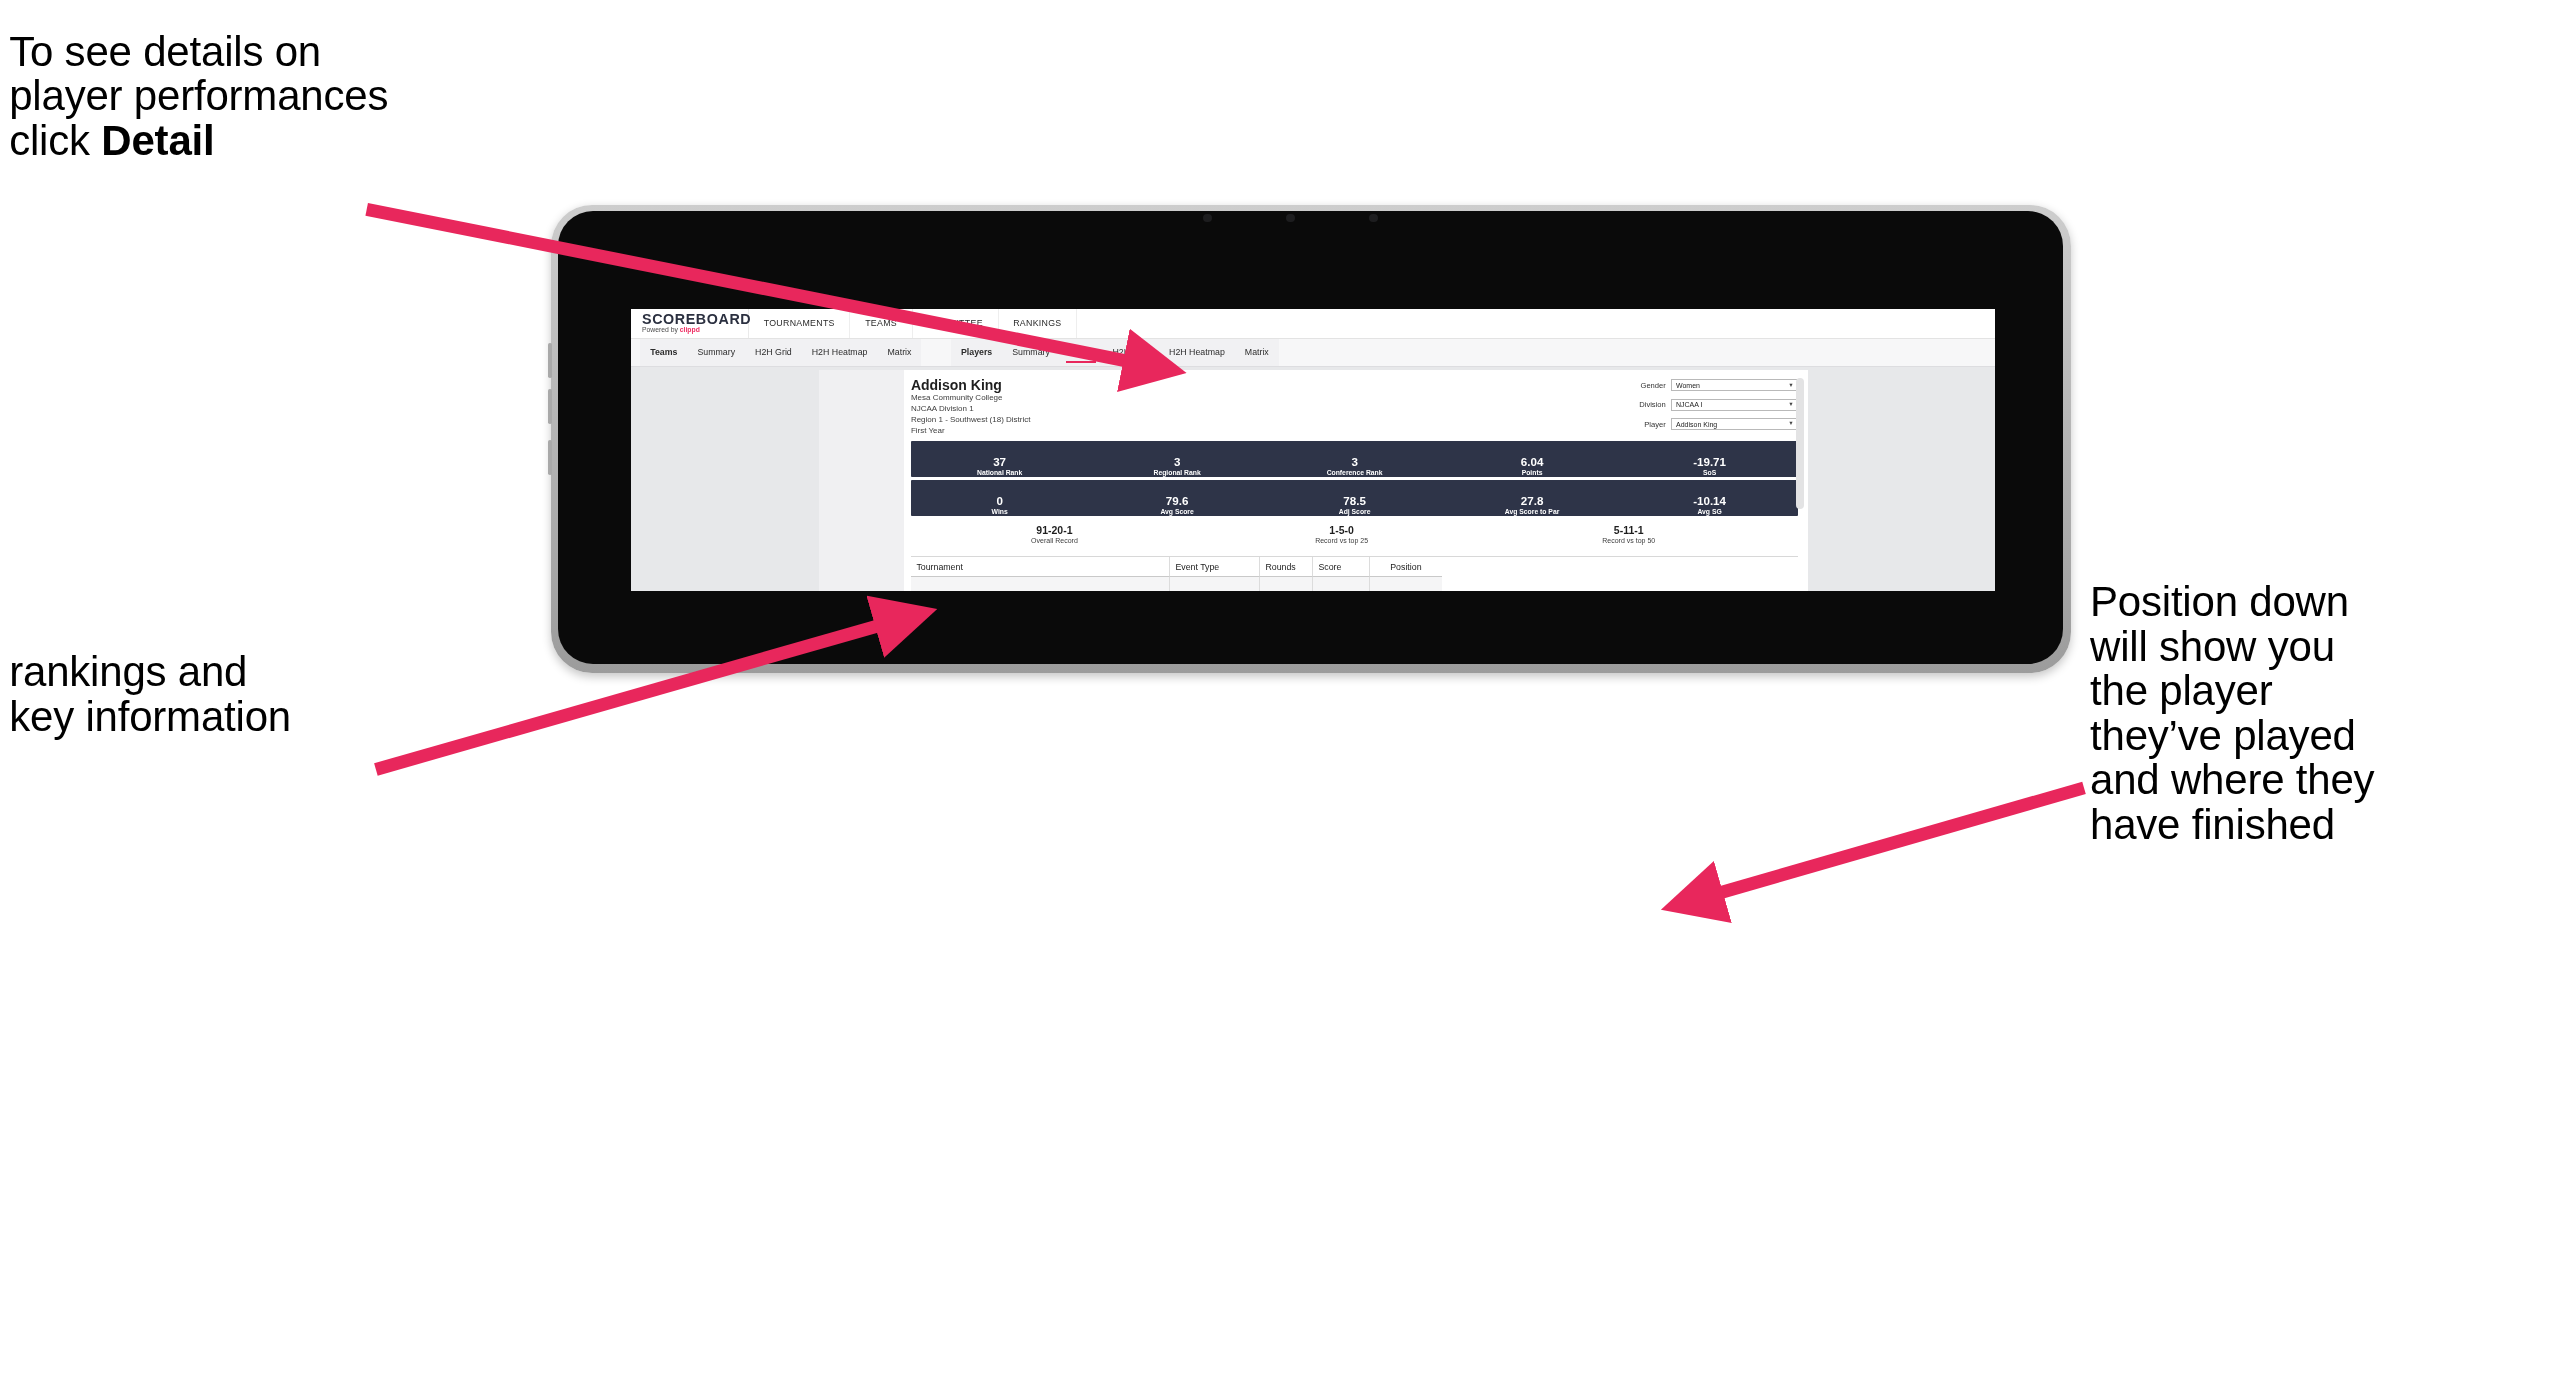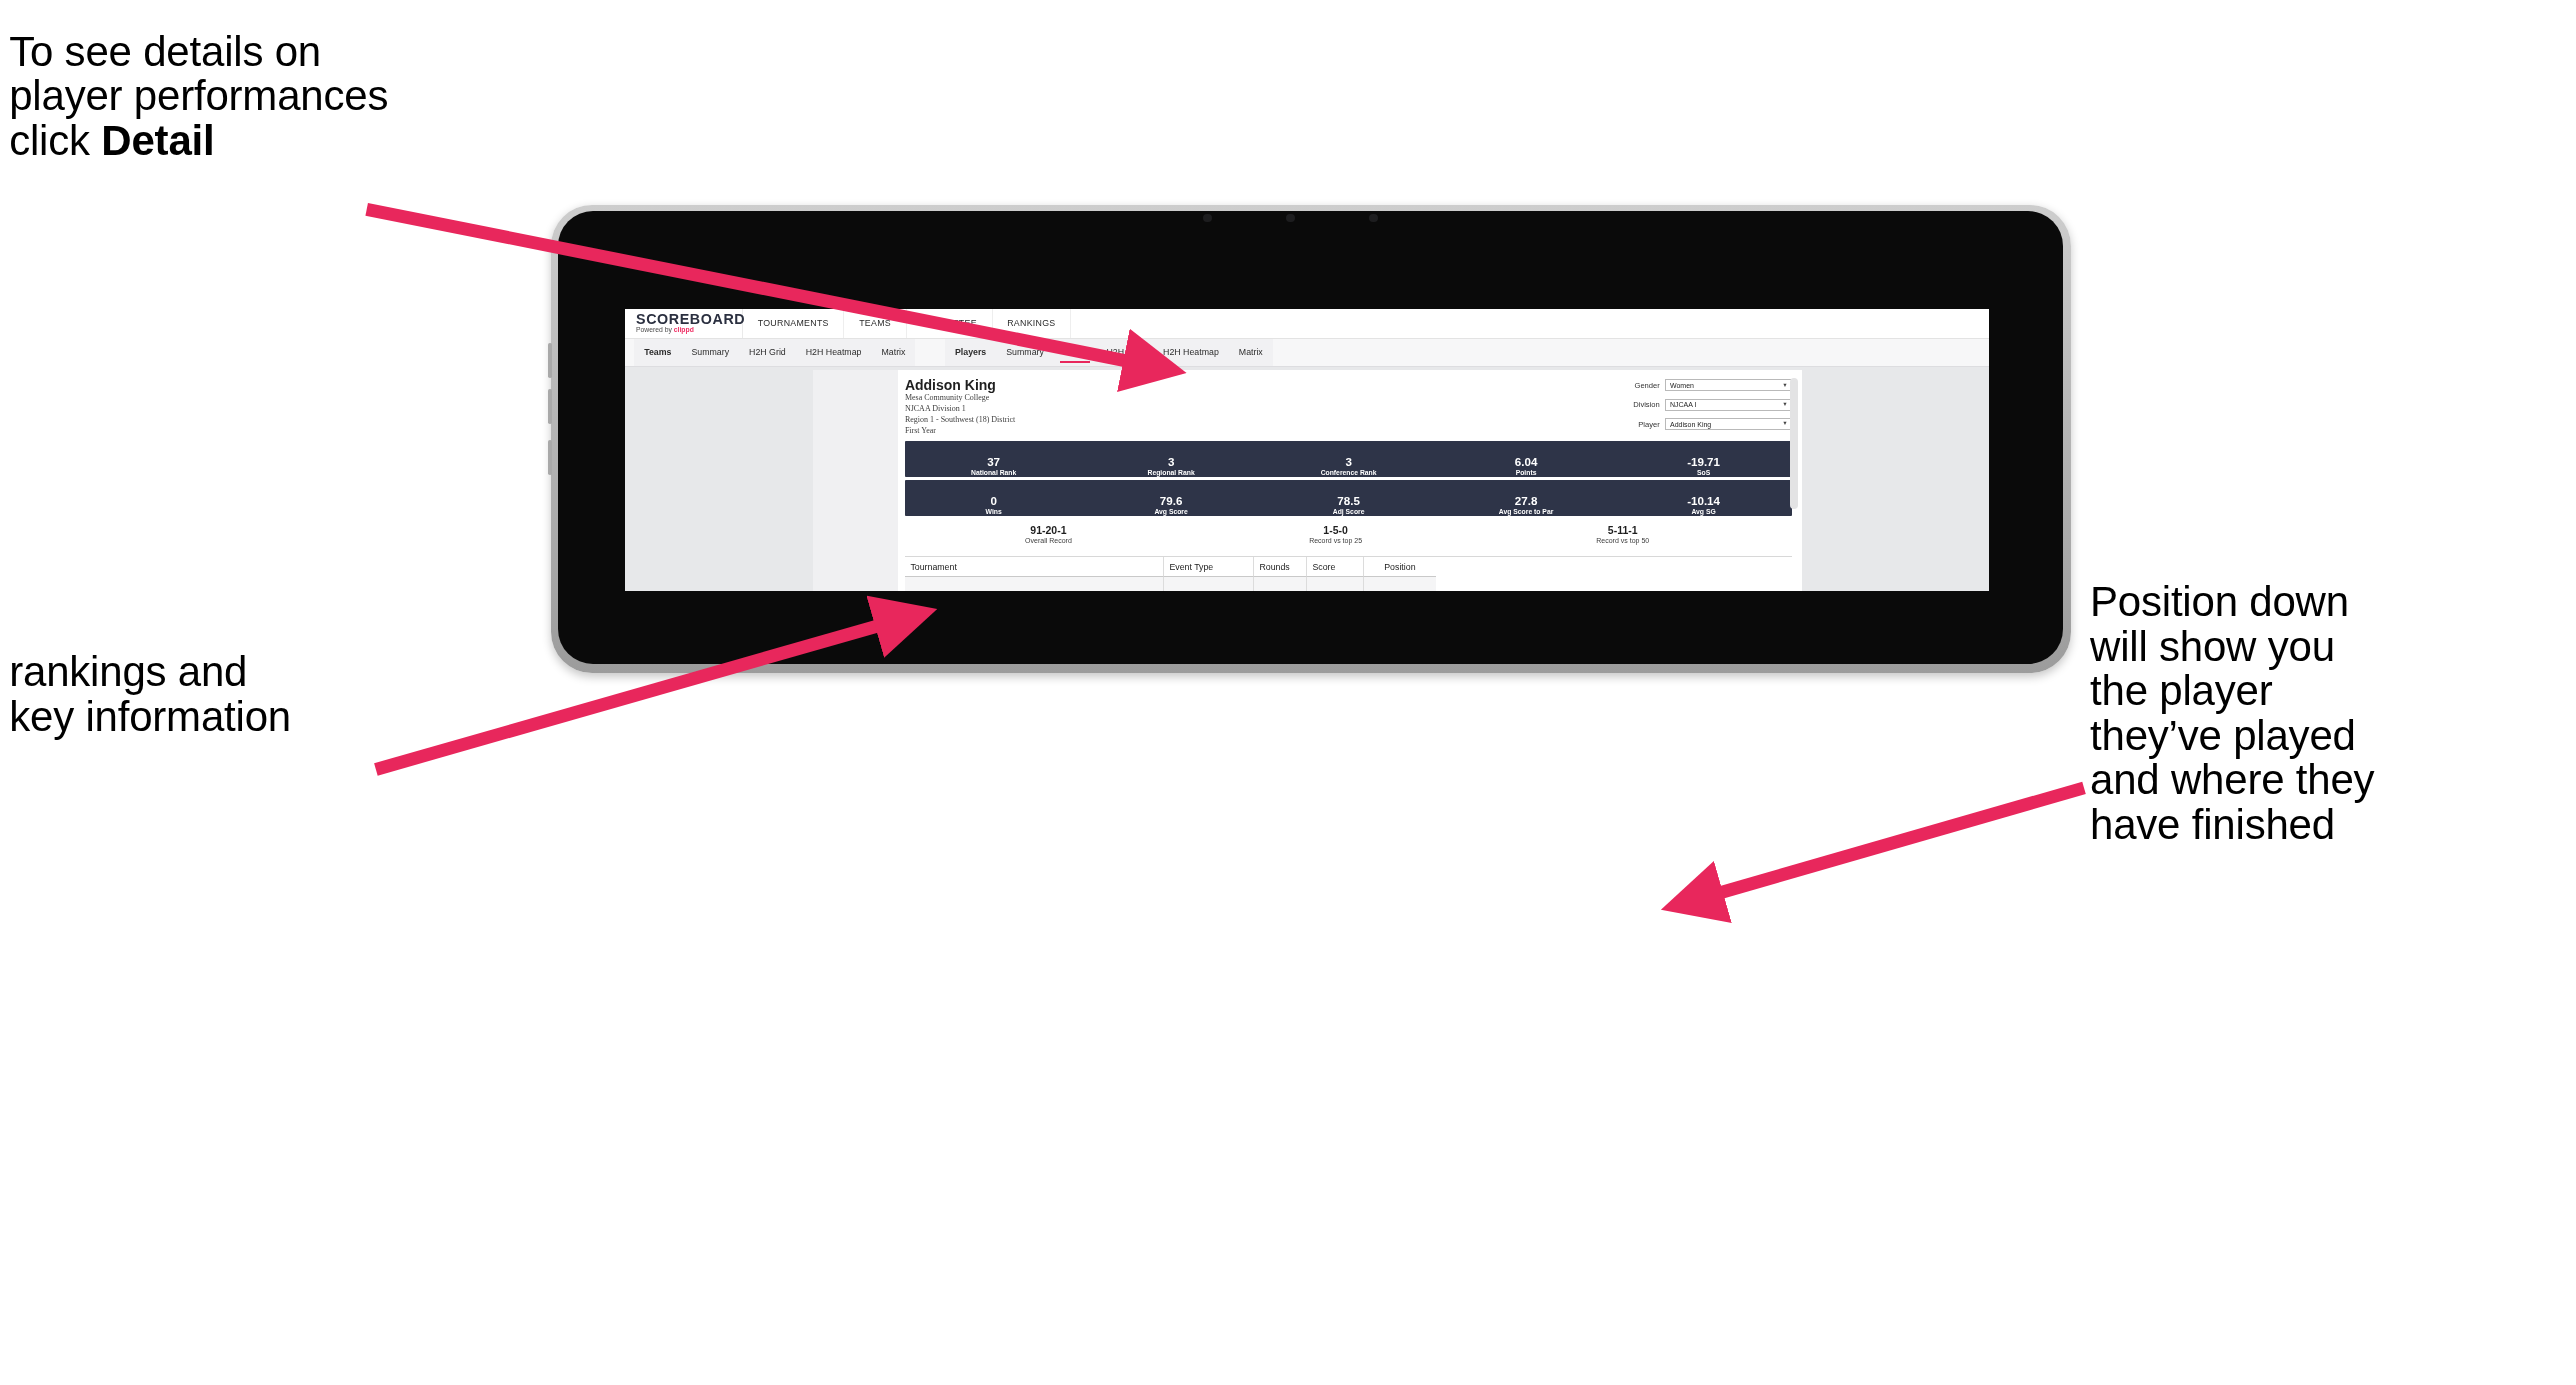--- a/index.html
+++ b/index.html
@@ -52,21 +52,21 @@
     background:#1d1d1f; top:2.8px;
   }
   .side-btn {
     position:absolute; left:-2.8px; width:3.7px; border-radius:1.8px;
     background: #a9a9a9;
   }
 
   
   #screen {
     position: absolute;
-    left: 74px; top: 104px;
+    left: 80px; top: 104px;
     width: 1364px; height: 282px;
     background: #0ea5e9;
     overflow: hidden;
   }
 
   
   #app-header {
     height: 29.5px; background:#fff; display:flex; align-items:stretch;
     border-bottom: 0.9px solid #e3e3e3;
   }
@@ -111,21 +111,21 @@
   }
   #sheet {
     width: 989px; margin-top: 3.7px; background:#f5f5f6;
     display:flex; position:relative;
   }
   #sheet-left { width: 85px; background:#f0f0f2; }
   #sheet-main { flex:1; background:#ffffff; padding: 7.4px 9.2px 0 7.4px; }
 
   #idrow { display:flex; justify-content:space-between; }
   #player-name { font-size: 14px; font-weight:700; color:#1f1f1f; line-height:1.12; }
-  .meta { font-size: 8px; color:#3d3d3d; line-height:1.37;font-family:Liberation Serif, serif; }
+  .meta { font-size: 8px; color:#3d3d3d; line-height:1.37; }
 
   #filters { width: 201px; padding-top:1.8px; }
   .filter-row { display:flex; align-items:center; justify-content:flex-end; margin-bottom:7.4px; }
   .filter-label { font-size:7.6px; color:#333; margin-right:5.5px; }
   .select {
     width: 127px; height: 12px; background:#fff; border:0.9px solid #b9b9b9;
     display:flex; align-items:center; justify-content:space-between;
     padding: 0 3.7px; font-size:7px; color:#222;
   }
   .caret { font-size:5.5px; color:#444; line-height:1; }

